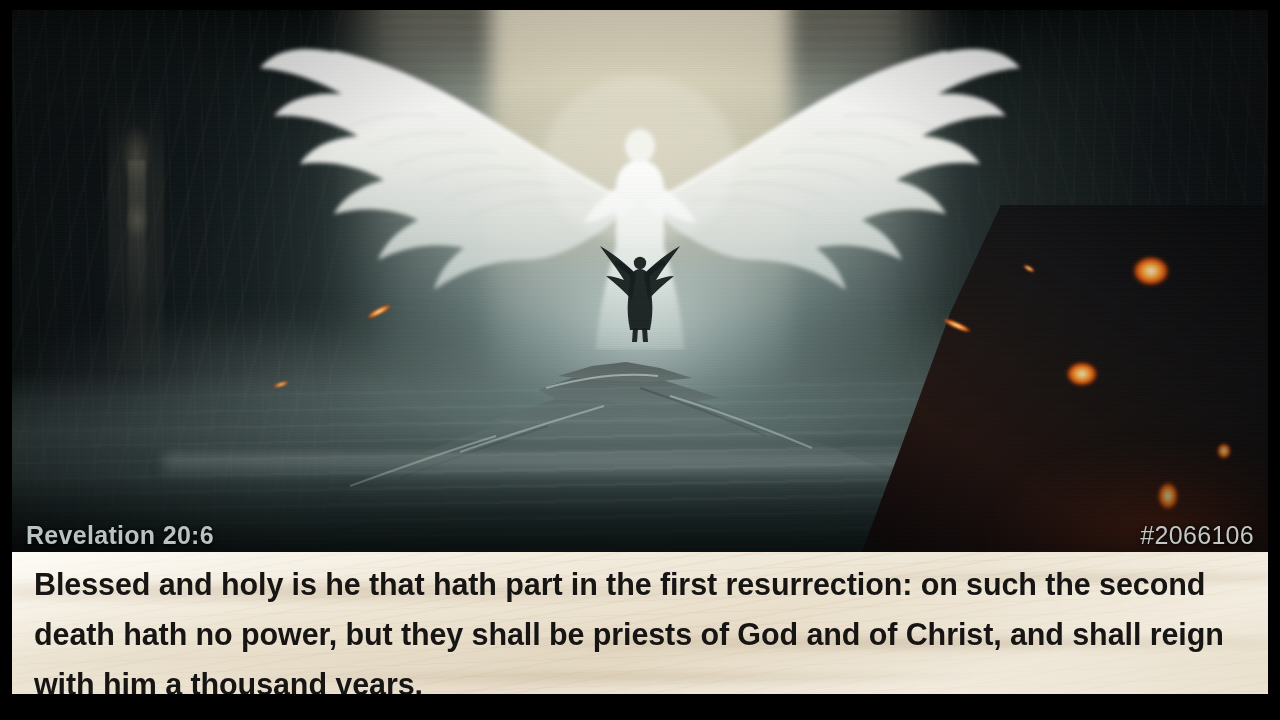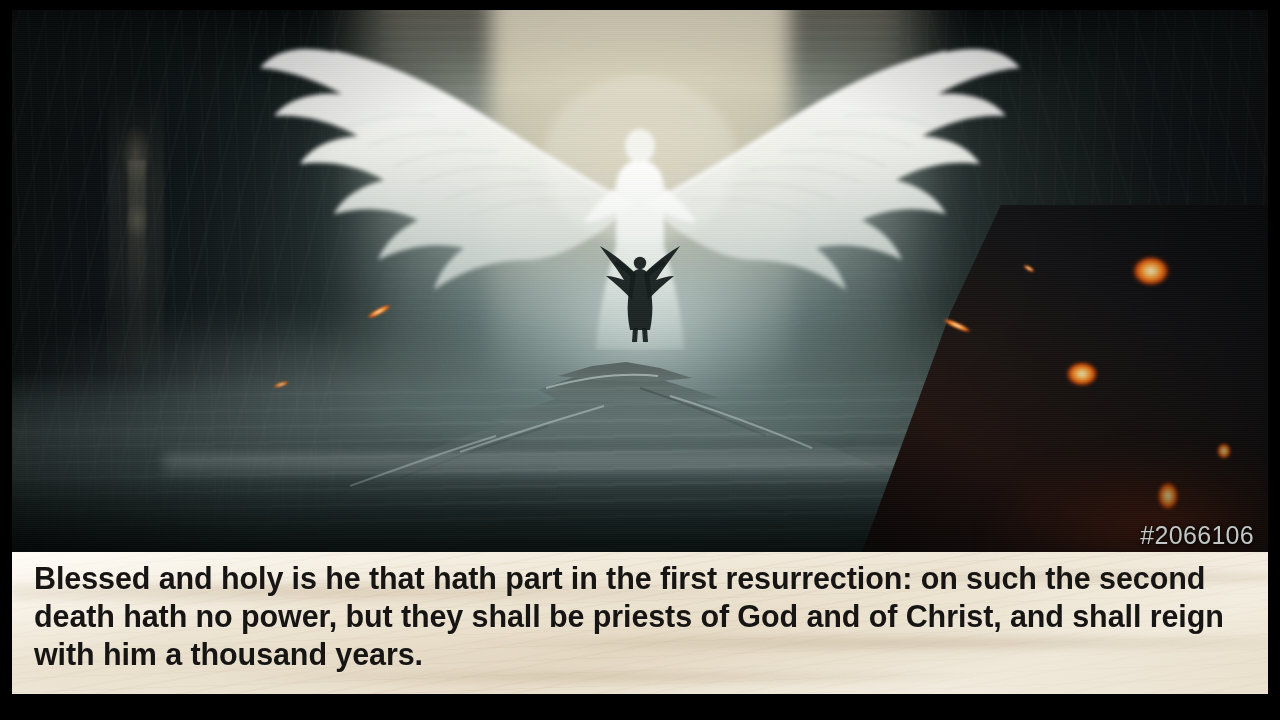--- a/index.html
+++ b/index.html
@@ -233,21 +233,21 @@
     position:absolute; inset:0;
     background:
       radial-gradient(ellipse 70% 16% at 22% 28%, rgba(168,142,106,0.28) 0%, rgba(0,0,0,0) 62%),
       radial-gradient(ellipse 60% 12% at 72% 64%, rgba(158,132,98,0.26) 0%, rgba(0,0,0,0) 64%),
       radial-gradient(ellipse 48% 10% at 48% 88%, rgba(176,152,118,0.26) 0%, rgba(0,0,0,0) 66%),
       radial-gradient(ellipse 38% 9% at 88% 18%, rgba(170,146,112,0.22) 0%, rgba(0,0,0,0) 68%);
     filter:blur(2px);
   }
   #caption-text {
     position:absolute; left:22px; right:18px; top:7px;
-    font-size:30.5px; font-weight:bold; line-height:38px;
+    font-size:30.5px; font-weight:bold; line-height:50px;
     color:#171513; letter-spacing:-0.1px;
     text-shadow:0 1px 0 rgba(255,255,255,.22);
     white-space:normal;
   }
 </style>
 </head>
 <body>
 
 <div id="frame">
 
@@ -396,20 +396,21 @@
 
     <div class="ember" style="left:352px; top:298px; width:30px; height:7px;  transform:rotate(-28deg);"></div>
     <div class="ember" style="left:928px; top:312px; width:34px; height:7px;  transform:rotate(24deg);"></div>
     <div class="ember" style="left:260px; top:372px; width:18px; height:5px;  transform:rotate(-18deg);"></div>
     <div class="ember" style="left:1010px;top:256px; width:14px; height:5px;  transform:rotate(30deg);"></div>
 
     <div class="layer vignette"></div>
     <div class="layer grain"></div>
   </div>
 
+  <div id="reference">Revelation 20:6</div>
   <div id="verse-id">#2066106</div>
 
   <div id="caption-bar">
     <div class="marble"></div>
     <div class="marble-veins"></div>
     <div id="caption-text">Blessed and holy is he that hath part in the first resurrection: on such the second death hath no power, but they shall be priests of God and of Christ, and shall reign with him a thousand years.</div>
   </div>
 
 </div>
 

